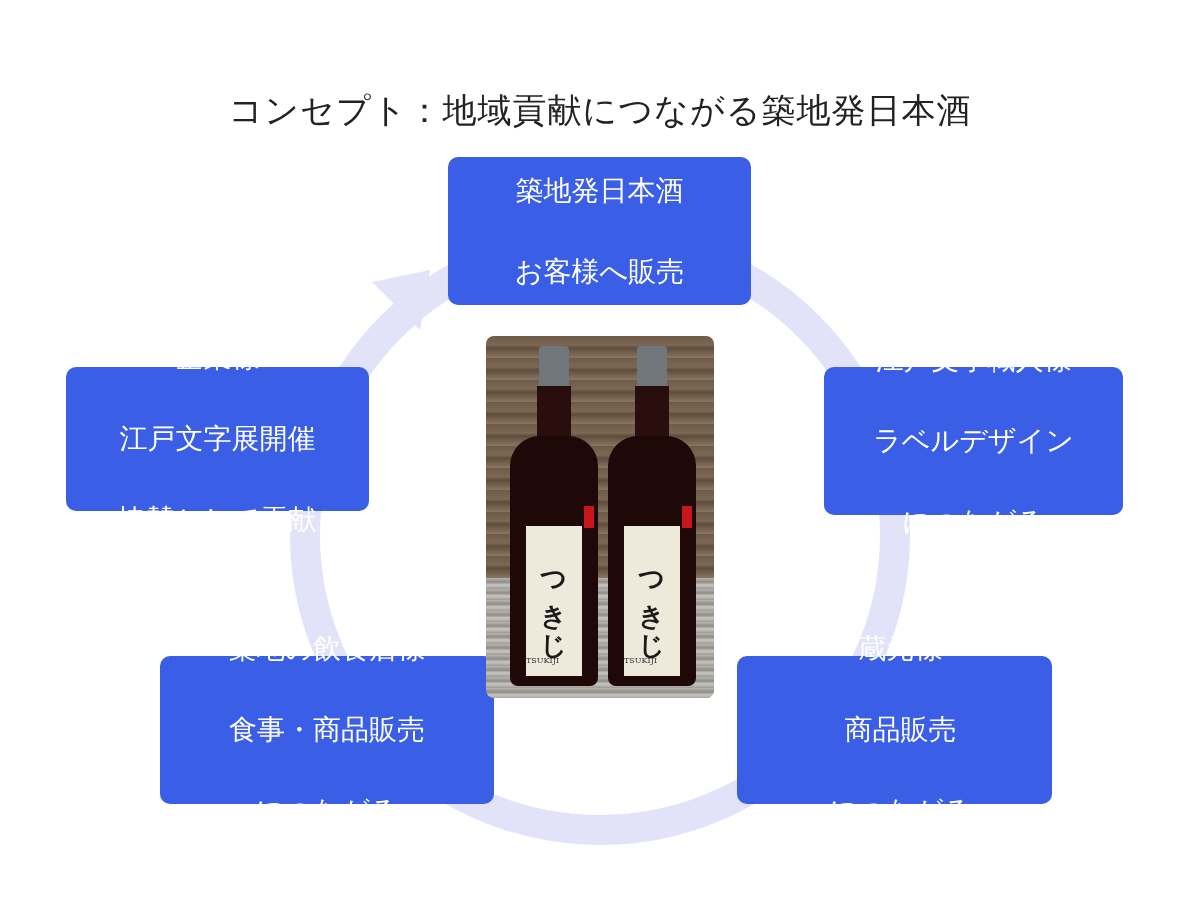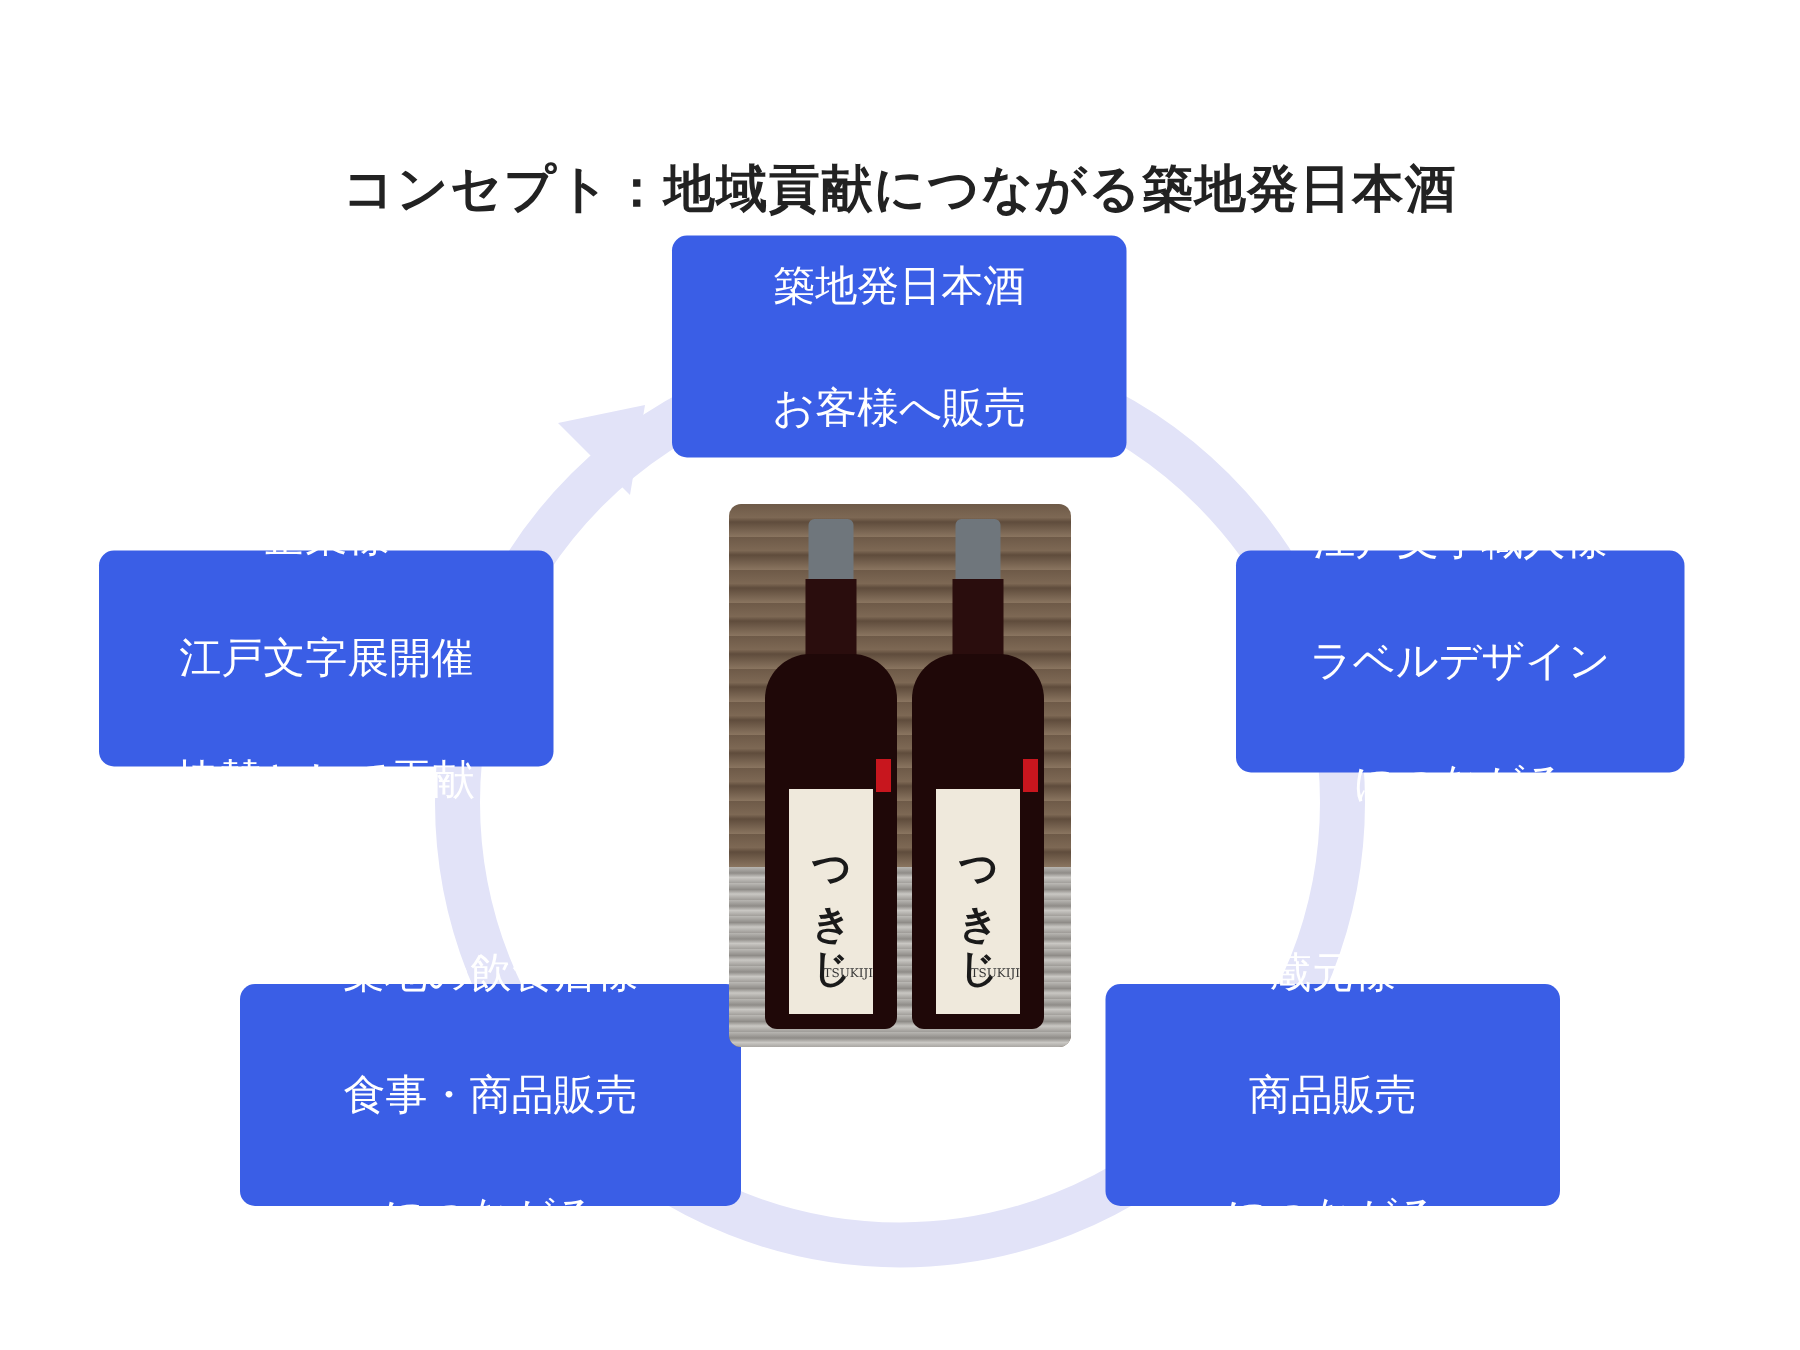--- a/index.html
+++ b/index.html
@@ -2,21 +2,21 @@
 <html><head>
 <meta charset="utf-8">
 <style>
   html, body { margin: 0; padding: 0; }
   body {
     width: 1200px; height: 900px; background: #ffffff; position: relative; overflow: hidden;
     font-family: "DejaVu Sans", "Liberation Sans", sans-serif;
   }
   .title {
     position: absolute; left: 0; width: 1200px; top: 88px; text-align: center;
-    font-size: 34px; font-weight: bold; color: #222222; letter-spacing: 1px; margin-top: 15px;
+    font-size: 34px; font-weight: normal; color: #222222; letter-spacing: 1px;
   }
   svg.ring { position: absolute; left: 0; top: 0; }
   .box {
     position: absolute; background: #3a5ee6; color: #ffffff; border-radius: 10px;
     display: flex; flex-direction: column; align-items: center; justify-content: center;
     text-align: center; font-size: 28px; line-height: 38px; gap: 43px;
   }
   .box span { display: block; white-space: nowrap; }
   .photo {
     position: absolute; left: 486px; top: 336px; width: 228px; height: 362px;
@@ -39,21 +39,21 @@
   .bottle .body {
     position: absolute; left: 0; top: 90px; width: 88px; height: 250px;
     background: #1f0808; border-radius: 30px 30px 8px 8px;
   }
   .bottle .label {
     position: absolute; left: 16px; top: 180px; width: 56px; height: 150px; background: #efe9dc;
     color: #1a1a1a; font-size: 26px; font-weight: bold; line-height: 32px; text-align: center;
     writing-mode: vertical-rl; display: flex; align-items: center; justify-content: center;
   }
   .bottle .sub {
-    position: absolute; left: 16px; top: 298px; width: 56px; text-align: right; font-size: 8px;
+    position: absolute; left: 16px; top: 310px; width: 56px; text-align: left; font-size: 8px;
     color: #333; font-family: "DejaVu Serif", serif;
   }
   .bottle .tag {
     position: absolute; left: 74px; top: 160px; width: 10px; height: 22px; background: #c8161e;
   }
 </style>
 </head>
 <body>
 
 <div class="title">コンセプト：地域貢献につながる築地発日本酒</div>
@@ -67,21 +67,21 @@
   <span>築地発日本酒</span>
   <span>お客様へ販売</span>
 </div>
 
 <div class="box" style="left:824px; top:367px; width:299px; height:148px;">
   <span>江戸文字職人様</span>
   <span>ラベルデザイン</span>
   <span>につながる</span>
 </div>
 
-<div class="box" style="left:737px; top:656px; width:303px; height:148px;">
+<div class="box" style="left:737px; top:656px; width:303px; height:148px;padding-left:12px;">
   <span>蔵元様</span>
   <span>商品販売</span>
   <span>につながる</span>
 </div>
 
 <div class="box" style="left:160px; top:656px; width:334px; height:148px;">
   <span>築地の飲食店様</span>
   <span>食事・商品販売</span>
   <span>につながる</span>
 </div>

